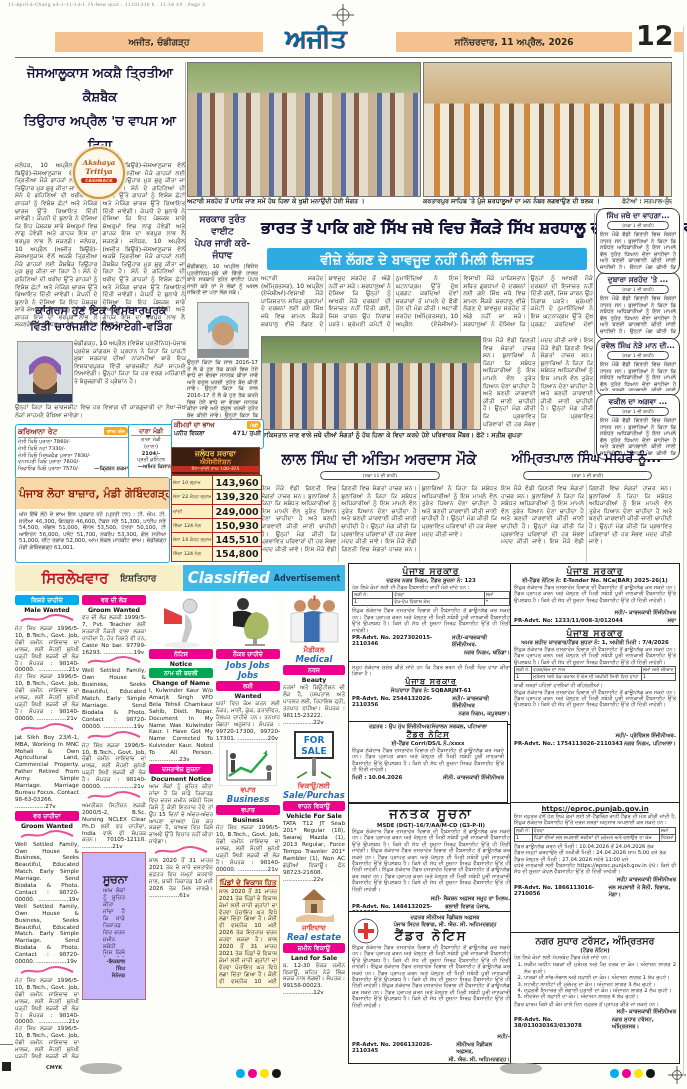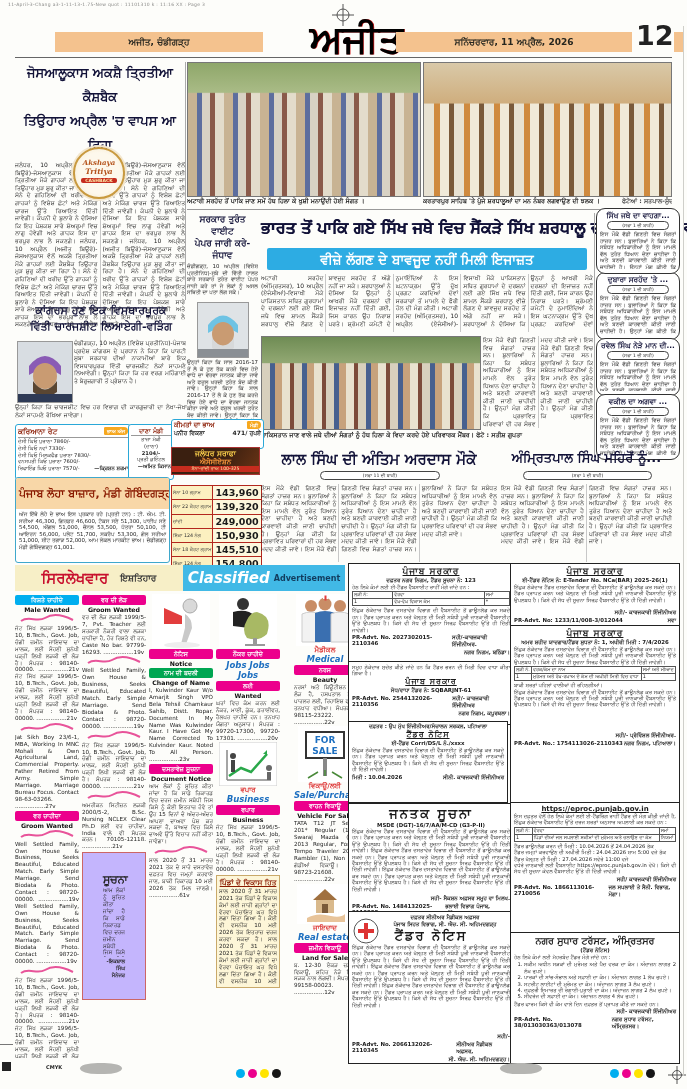--- a/index.html
+++ b/index.html
@@ -13,21 +13,21 @@
   .c2{column-count:2;column-gap:5px;column-rule:0.5px solid #c8c8c8;}
   .c3{column-count:3;column-gap:5px;column-rule:0.5px solid #c8c8c8;}
   .c5{column-count:5;column-gap:5px;column-rule:0.5px solid #c8c8c8;}
   .navy{color:#121238;}
   .ctr{text-align:center;}
   .rule{border-top:1px solid #666;}
   .vrule{border-left:0.5px solid #aaa;}
   
   .strip{background:#f4c28e;display:flex;align-items:center;justify-content:center;
          font-size:9px;font-weight:bold;color:#26261f;}
-  .logo{color:#000000;font-size:38px;font-weight:bold;text-align:right;line-height:34px;
+  .logo{color:#0369a1;font-size:25px;font-weight:bold;text-align:left;line-height:34px;
         text-shadow:0.7px 0 #cf1a1a;}
   .pagenum{font-size:27px;font-weight:bold;color:#222;text-align:right;}
   
   .hl-lead{font-size:13px;line-height:24px;font-weight:bold;text-align:center;}
   .hl-main{font-size:16px;line-height:32px;font-weight:bold;text-align:center;white-space:nowrap;
            text-shadow:0.6px 0 #121238;}
   .subbar{background:#2dace3;color:#fff;font-size:13.5px;font-weight:bold;text-align:center;
           line-height:22px;border-radius:2px;}
   .photo{border:1px solid #777;}
   .cap{font-size:6.3px;font-weight:bold;color:#111;overflow:hidden;white-space:nowrap;}
@@ -241,21 +241,21 @@
       <span>471/ ਰੁਪਏ</span>
     </div>
   </div>
 
   <div class="abs goldad" style="left:171px;top:447px;width:87px;height:26px;">
     <div style="font-size:7.5px;font-weight:bold;color:#ffd34d;text-align:center;line-height:9px;margin-top:1px;">ਜਲੰਧਰ ਸਰਾਫਾ</div>
     <div style="font-size:7px;font-weight:bold;color:#ff9b3d;text-align:center;line-height:8px;">ਐਸੋਸੀਏਸ਼ਨ</div>
     <div style="background:#c62c1e;color:#ffe9a8;font-size:4.6px;text-align:center;line-height:6px;">ਸੋਨਾ-ਚਾਂਦੀ ਭਾਅ 100-325</div>
   </div>
 
-  <table class="abs gtbl" style="left:171px;top:485px;border:1.5px solid #b3271e;">
+  <table class="abs gtbl" style="left:171px;top:475px;border:1.5px solid #b3271e;">
     <tbody>
       <tr>
           <td class="lab">ਸੋਨਾ 10 ਗ੍ਰਾਮ</td>
           <td class="val">143,960</td>
         </tr>
       <tr>
           <td class="lab">ਸੋਨਾ 22 ਕੈਰਟ ਗ੍ਰਾਮ</td>
           <td class="val">139,320</td>
         </tr>
       <tr>
@@ -396,21 +396,21 @@
     <div class="bigen">Business</div>
     <div class="chip magbg">ਵਪਾਰ</div>
     <div class="chip-en">Business</div>
     <p class="ad">ਜੱਟ ਸਿੱਖ ਲੜਕਾ 1996/5-10, B.Tech., Govt. Job, ਚੰਗੀ ਜ਼ਮੀਨ ਜਾਇਦਾਦ ਦਾ ਮਾਲਕ, ਲਈ ਸੋਹਣੀ ਸੁਨੱਖੀ ਪੜ੍ਹੀ ਲਿਖੀ ਲੜਕੀ ਦੀ ਲੋੜ ਹੈ। ਸੰਪਰਕ : 98140-00000. .................21v </p>
     <div class="devbox">
       <div class="dt">ਪਿੰਡਾਂ ਦੇ ਵਿਕਾਸ ਹਿਤ</div>
       <div class="ad" style="height:96px;">ਸਾਲ 2020 ਤੋਂ 31 ਮਾਰਚ 2021 ਤੱਕ ਪਿੰਡਾਂ ਦੇ ਵਿਕਾਸ ਕੰਮਾਂ ਲਈ ਜਾਰੀ ਗ੍ਰਾਂਟਾਂ ਦਾ ਵੇਰਵਾ ਪੰਚਾਇਤ ਘਰ ਵਿਖੇ ਲਗਾ ਦਿੱਤਾ ਗਿਆ ਹੈ। ਕੋਈ ਵੀ ਵਸਨੀਕ 10 ਮਈ 2026 ਤੱਕ ਇਤਰਾਜ਼ ਦਰਜ ਕਰਵਾ ਸਕਦਾ ਹੈ। ਸਾਲ 2020 ਤੋਂ 31 ਮਾਰਚ 2021 ਤੱਕ ਪਿੰਡਾਂ ਦੇ ਵਿਕਾਸ ਕੰਮਾਂ ਲਈ ਜਾਰੀ ਗ੍ਰਾਂਟਾਂ ਦਾ ਵੇਰਵਾ ਪੰਚਾਇਤ ਘਰ ਵਿਖੇ ਲਗਾ ਦਿੱਤਾ ਗਿਆ ਹੈ। ਕੋਈ ਵੀ ਵਸਨੀਕ 10 ਮਈ 2026 ਤੱਕ ਇਤਰਾਜ਼ ਦਰਜ ਕਰਵਾ ਸਕਦਾ ਹੈ। ਸਾਲ 2020 ਤੋਂ 31 ਮਾਰਚ 2021 ਤੱਕ ਪਿੰਡਾਂ ਦੇ ਵਿਕਾਸ ਕੰਮਾਂ ਲਈ ਜਾਰੀ ਗ੍ਰਾਂਟਾਂ ਦਾ ਵੇਰਵਾ ਪੰਚਾਇਤ ਘਰ ਵਿਖੇ ਲਗਾ ਦਿੱਤਾ ਗਿਆ ਹੈ। ਕੋਈ ਵੀ ਵਸਨੀਕ 10 ਮਈ 2026 ਤੱਕ ਇਤਰਾਜ਼ ਦਰਜ ਕਰਵਾ ਸਕਦਾ ਹੈ। </div>
     </div>
   </div>
 
-  <div class="ccol" style="left:294px;width:62px;">
+  <div class="ccol" style="left:283px;width:62px;">
     <svg class="sq" width="58" height="52" viewBox="0 0 58 52">
       <rect width="58" height="52" fill="#fff"></rect>
       <circle cx="15" cy="12" r="6" fill="#c98d66"></circle>
         <path d="M6 20 Q15 16 24 20 L24 48 L6 48 Z" fill="#f2f2f2" stroke="#ccc"></path>
       <circle cx="29" cy="10" r="6.5" fill="#c98d66"></circle>
         <path d="M19 19 Q29 15 39 19 L39 48 L19 48 Z" fill="#3a6fb0"></path>
       <circle cx="44" cy="12" r="6" fill="#c98d66"></circle>
         <path d="M35 20 Q44 16 53 20 L53 48 L35 48 Z" fill="#f2f2f2" stroke="#ccc"></path>
       <rect x="27" y="3" width="5" height="2" fill="#fff"></rect>
         <rect x="28.5" y="1.5" width="2" height="5" fill="#e23d3d"></rect>

